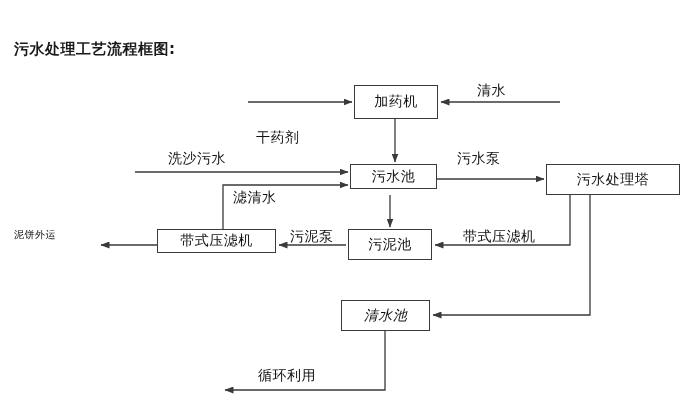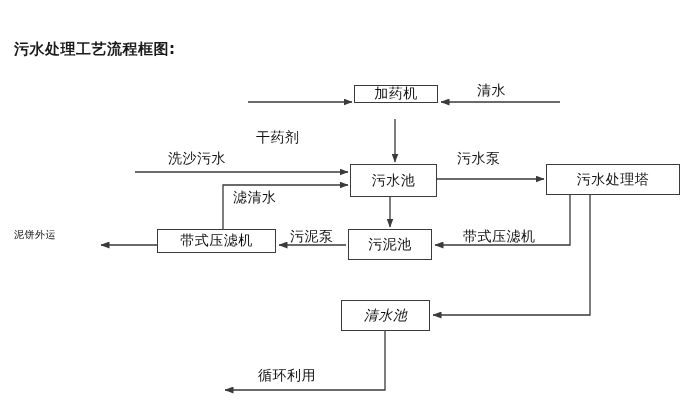--- a/index.html
+++ b/index.html
@@ -102,23 +102,23 @@
       <path d="M 157 245 L 101 245" marker-end="url(#arrowhead)"></path>
 
       <path d="M 570 195 L 570 245 L 435 245" marker-end="url(#arrowhead)"></path>
 
       <path d="M 590 195 L 590 315 L 433 315" marker-end="url(#arrowhead)"></path>
 
       <path d="M 385 331 L 385 390 L 225 390" marker-end="url(#arrowhead)"></path>
     </g>
   </svg>
 
-  <div class="node-box" style="left:354px; top:85px; width:84px; height:18px;">加药机</div>
+  <div class="node-box" style="left:354px; top:85px; width:84px; height:34px;">加药机</div>
 
-  <div class="node-box" style="left:350px; top:164px; width:87px; height:33px;">污水池</div>
+  <div class="node-box" style="left:350px; top:164px; width:87px; height:25px;">污水池</div>
 
   <div class="node-box" style="left:546px; top:164px; width:134px; height:31px;">污水处理塔</div>
 
   <div class="node-box" style="left:157px; top:229px; width:119px; height:24px;">带式压滤机</div>
 
   <div class="node-box" style="left:348px; top:229px; width:84px; height:31px;">污泥池</div>
 
   <div class="node-box" style="left:341px; top:300px; width:89px; height:31px;font-style:italic;">清水池</div>
 
   <div class="edge-label" style="left:256px; top:82px;margin-top:47px;">干药剂</div>

